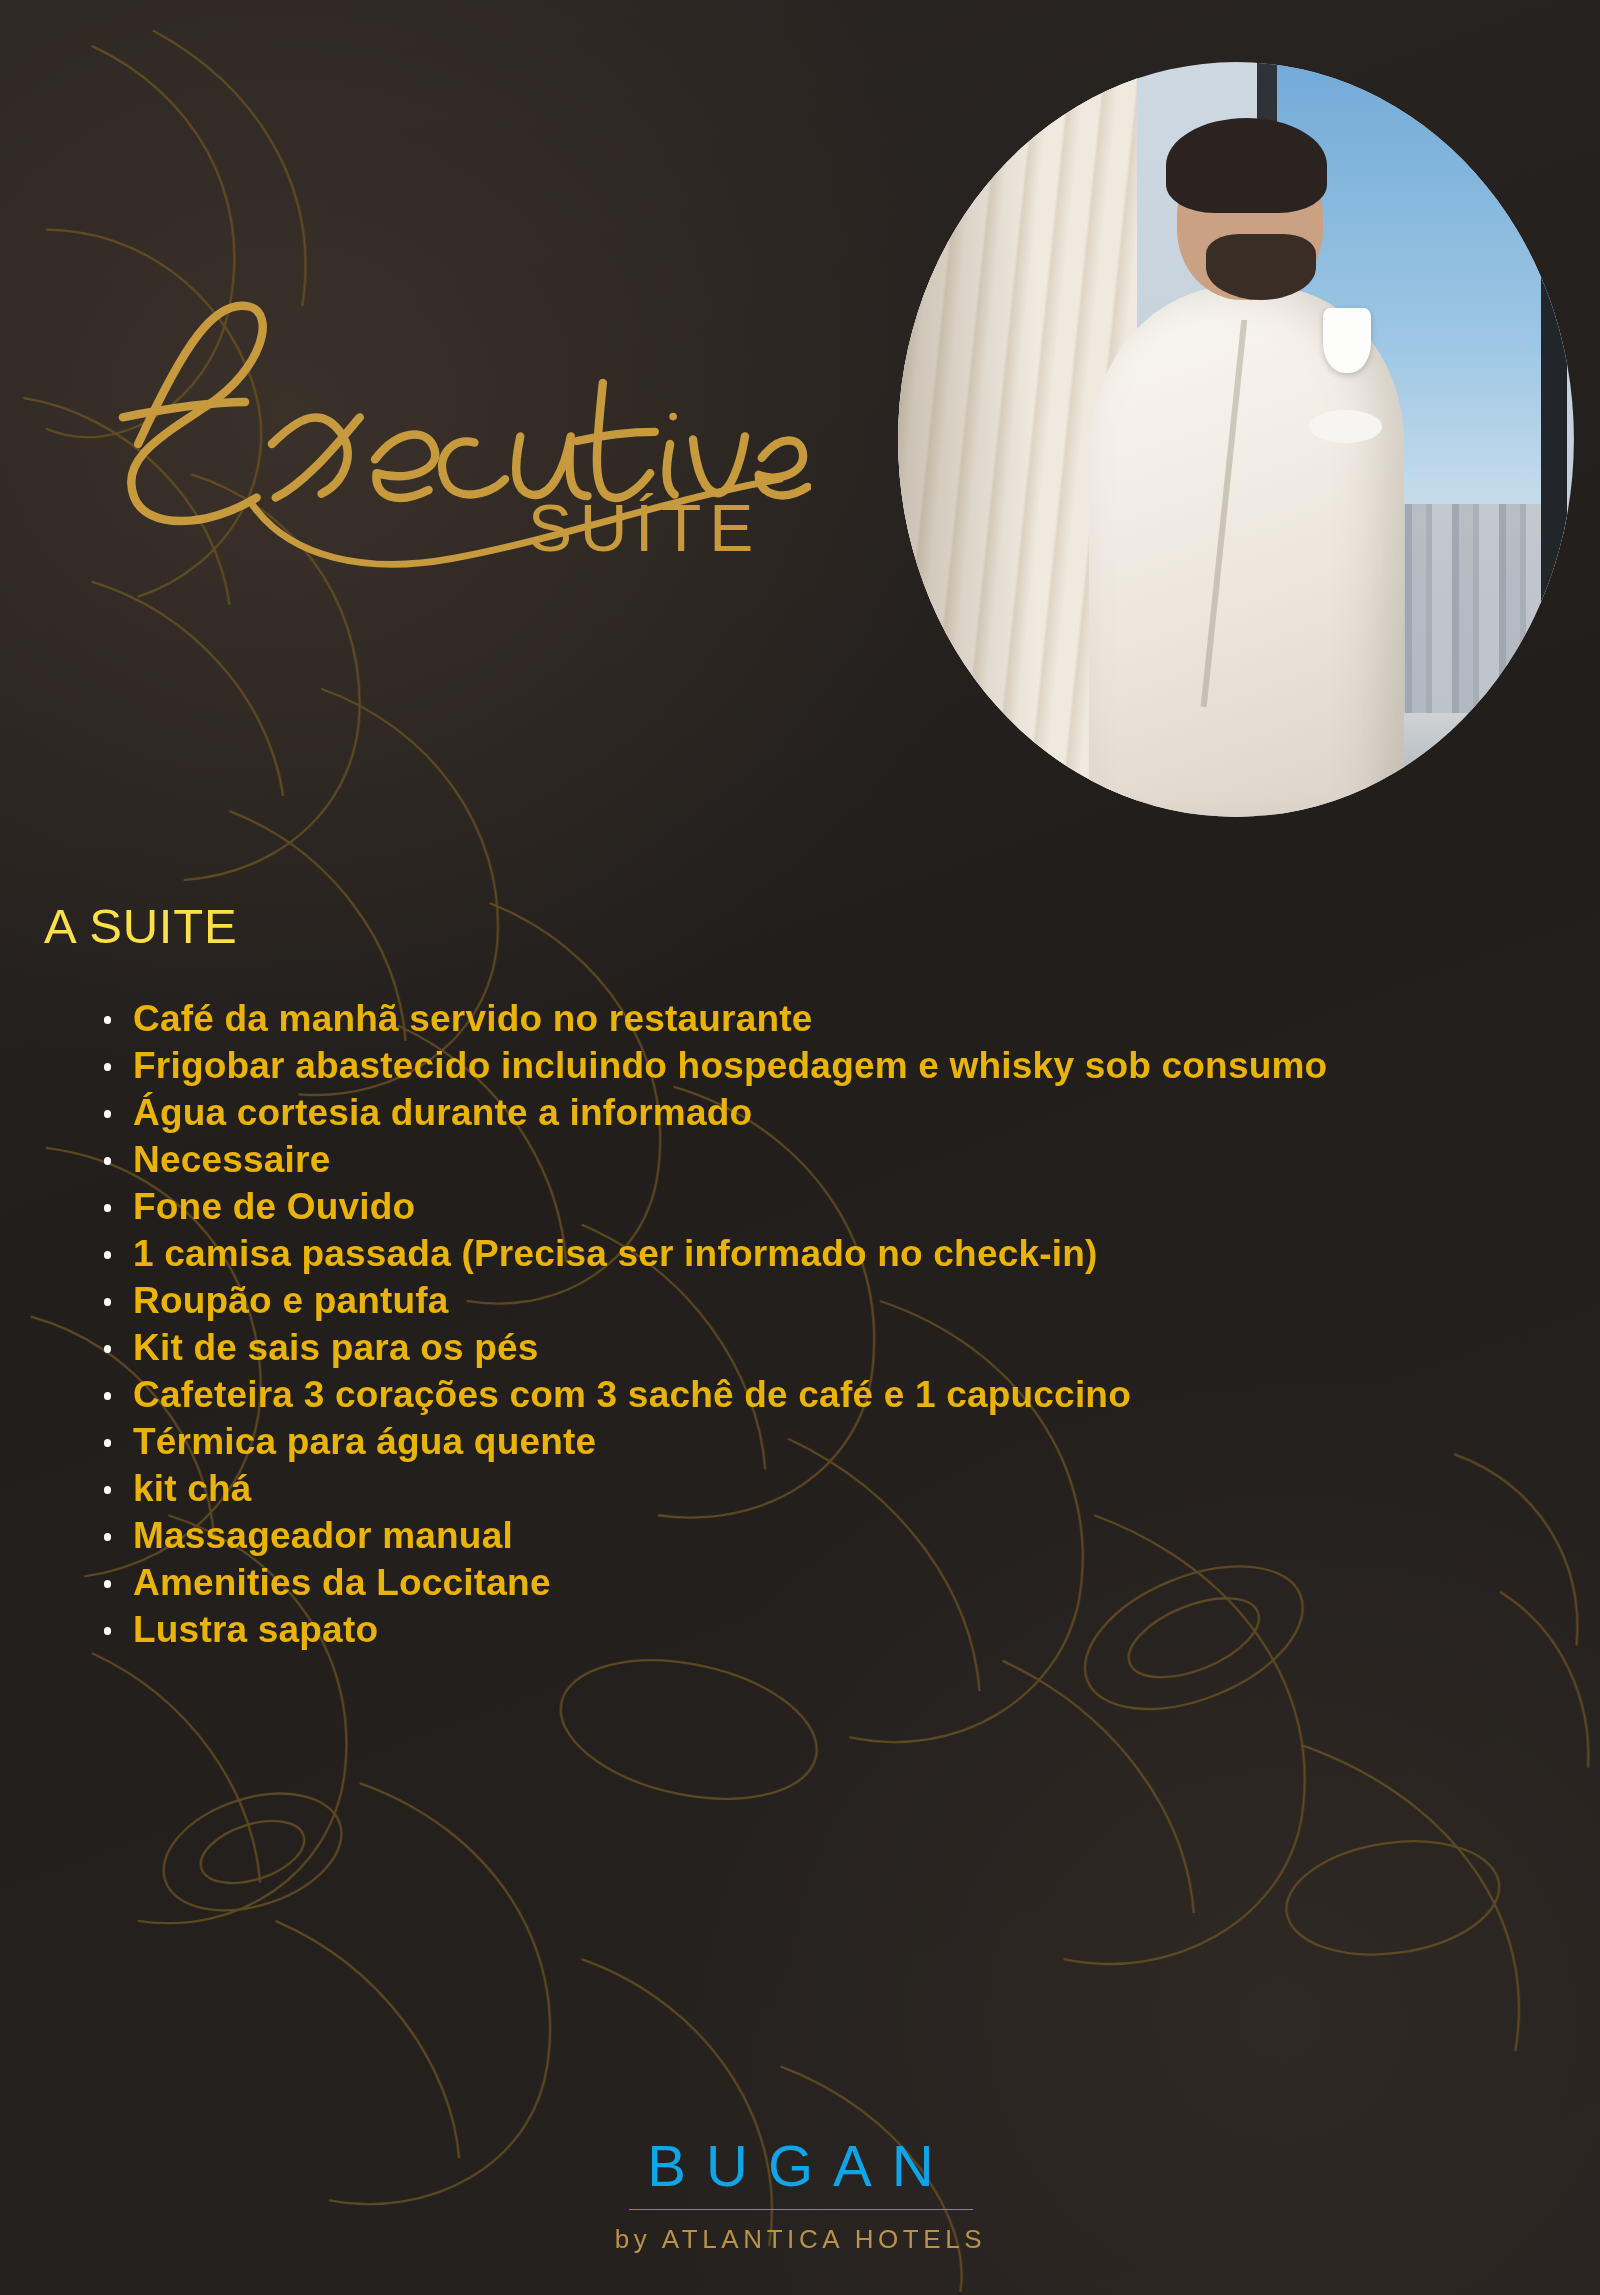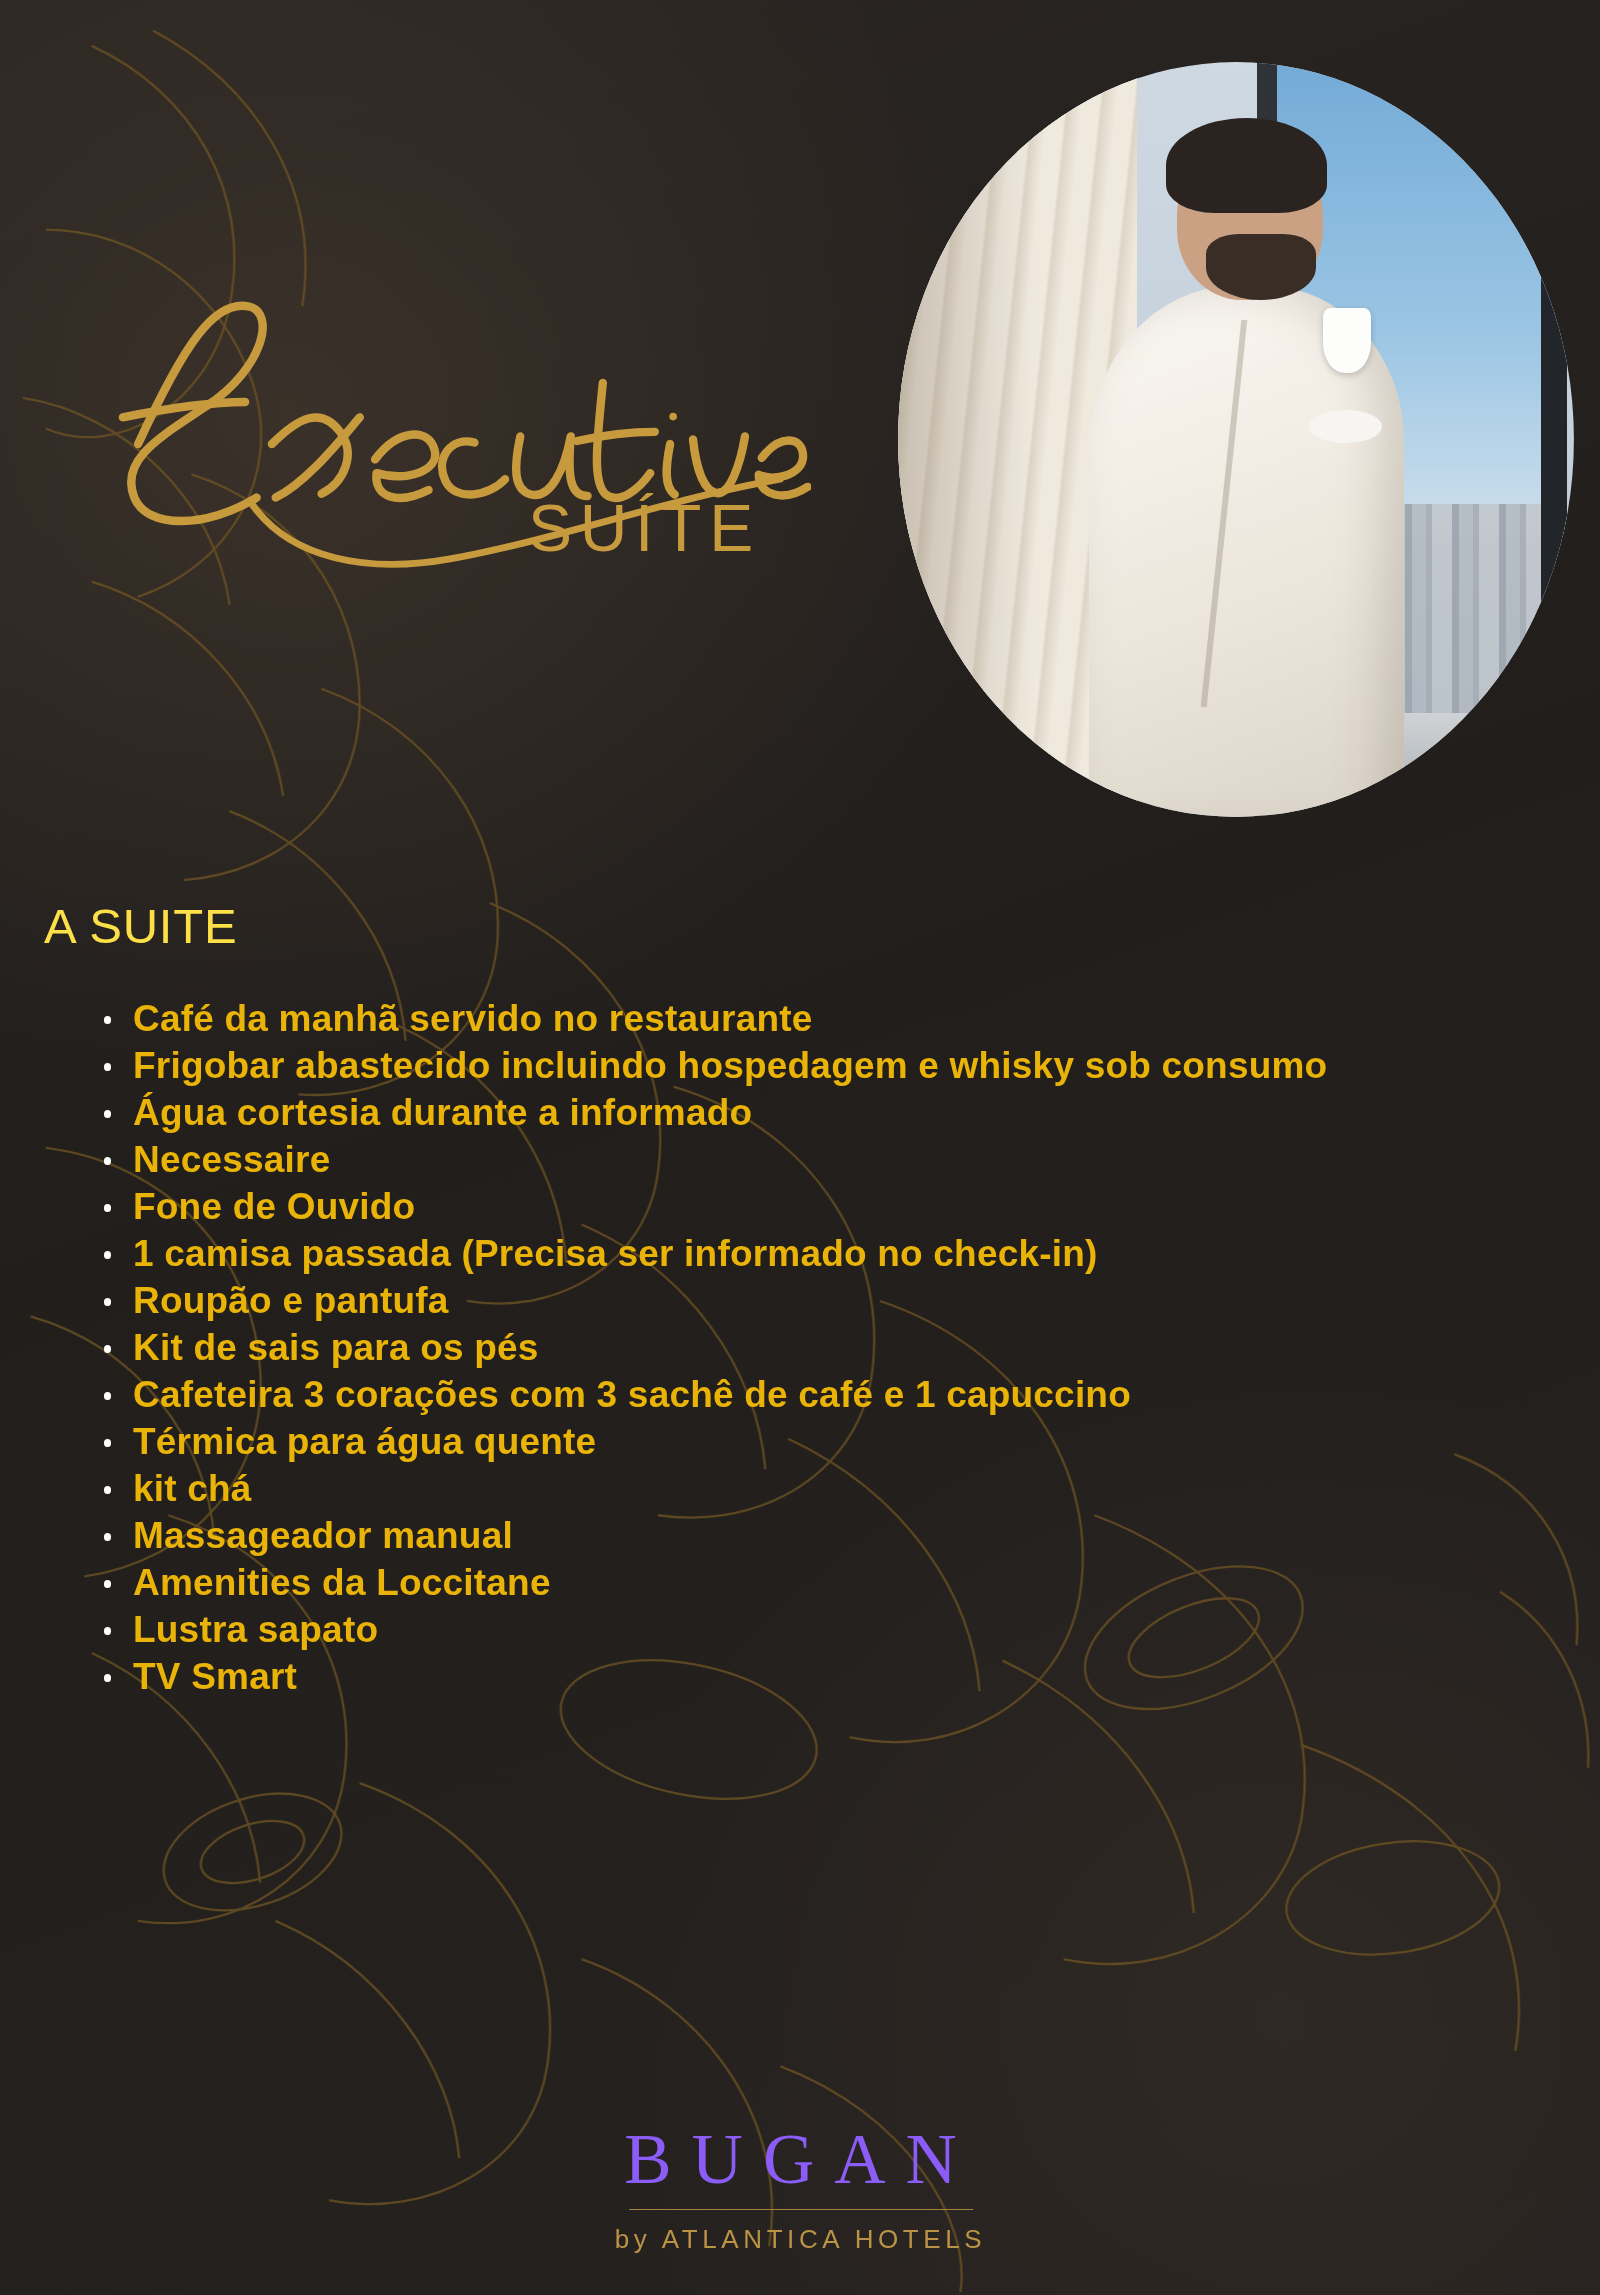--- a/index.html
+++ b/index.html
@@ -259,25 +259,25 @@
 
   
   .brand {
     position: absolute;
     left: 0;
     right: 0;
     bottom: 40px;
     text-align: center;
   }
   .brand-name {
-    font-size: 71px;
+    font-size: 58px;
     letter-spacing: 20px;
-    color: #8b5cf6;
+    color: #0ea5e9;
     font-weight: 400;
-    font-family: Liberation Serif, serif;
+    font-family: Liberation Sans, sans-serif;
     line-height: 1.1;
   }
   .brand-rule {
     width: 344px;
     height: 1.5px;
     background: #a9823a;
     margin: 10.7px auto 13.8px auto;
   }
   .brand-sub {
     font-size: 26px;
@@ -395,21 +395,20 @@
     <li>Fone de Ouvido</li>
     <li>1 camisa passada (Precisa ser informado no check-in)</li>
     <li>Roupão e pantufa</li>
     <li>Kit de sais para os pés</li>
     <li>Cafeteira 3 corações com 3 sachê de café e 1 capuccino</li>
     <li>Térmica para água quente</li>
     <li>kit chá</li>
     <li>Massageador manual</li>
     <li>Amenities da  Loccitane</li>
     <li>Lustra sapato</li>
-    <li>TV Smart</li>
   </ul>
 
   <div class="brand">
     <div class="brand-name">BUGAN</div>
     <div class="brand-rule"></div>
     <div class="brand-sub">by ATLANTICA HOTELS</div>
   </div>
 
 </div>
 

